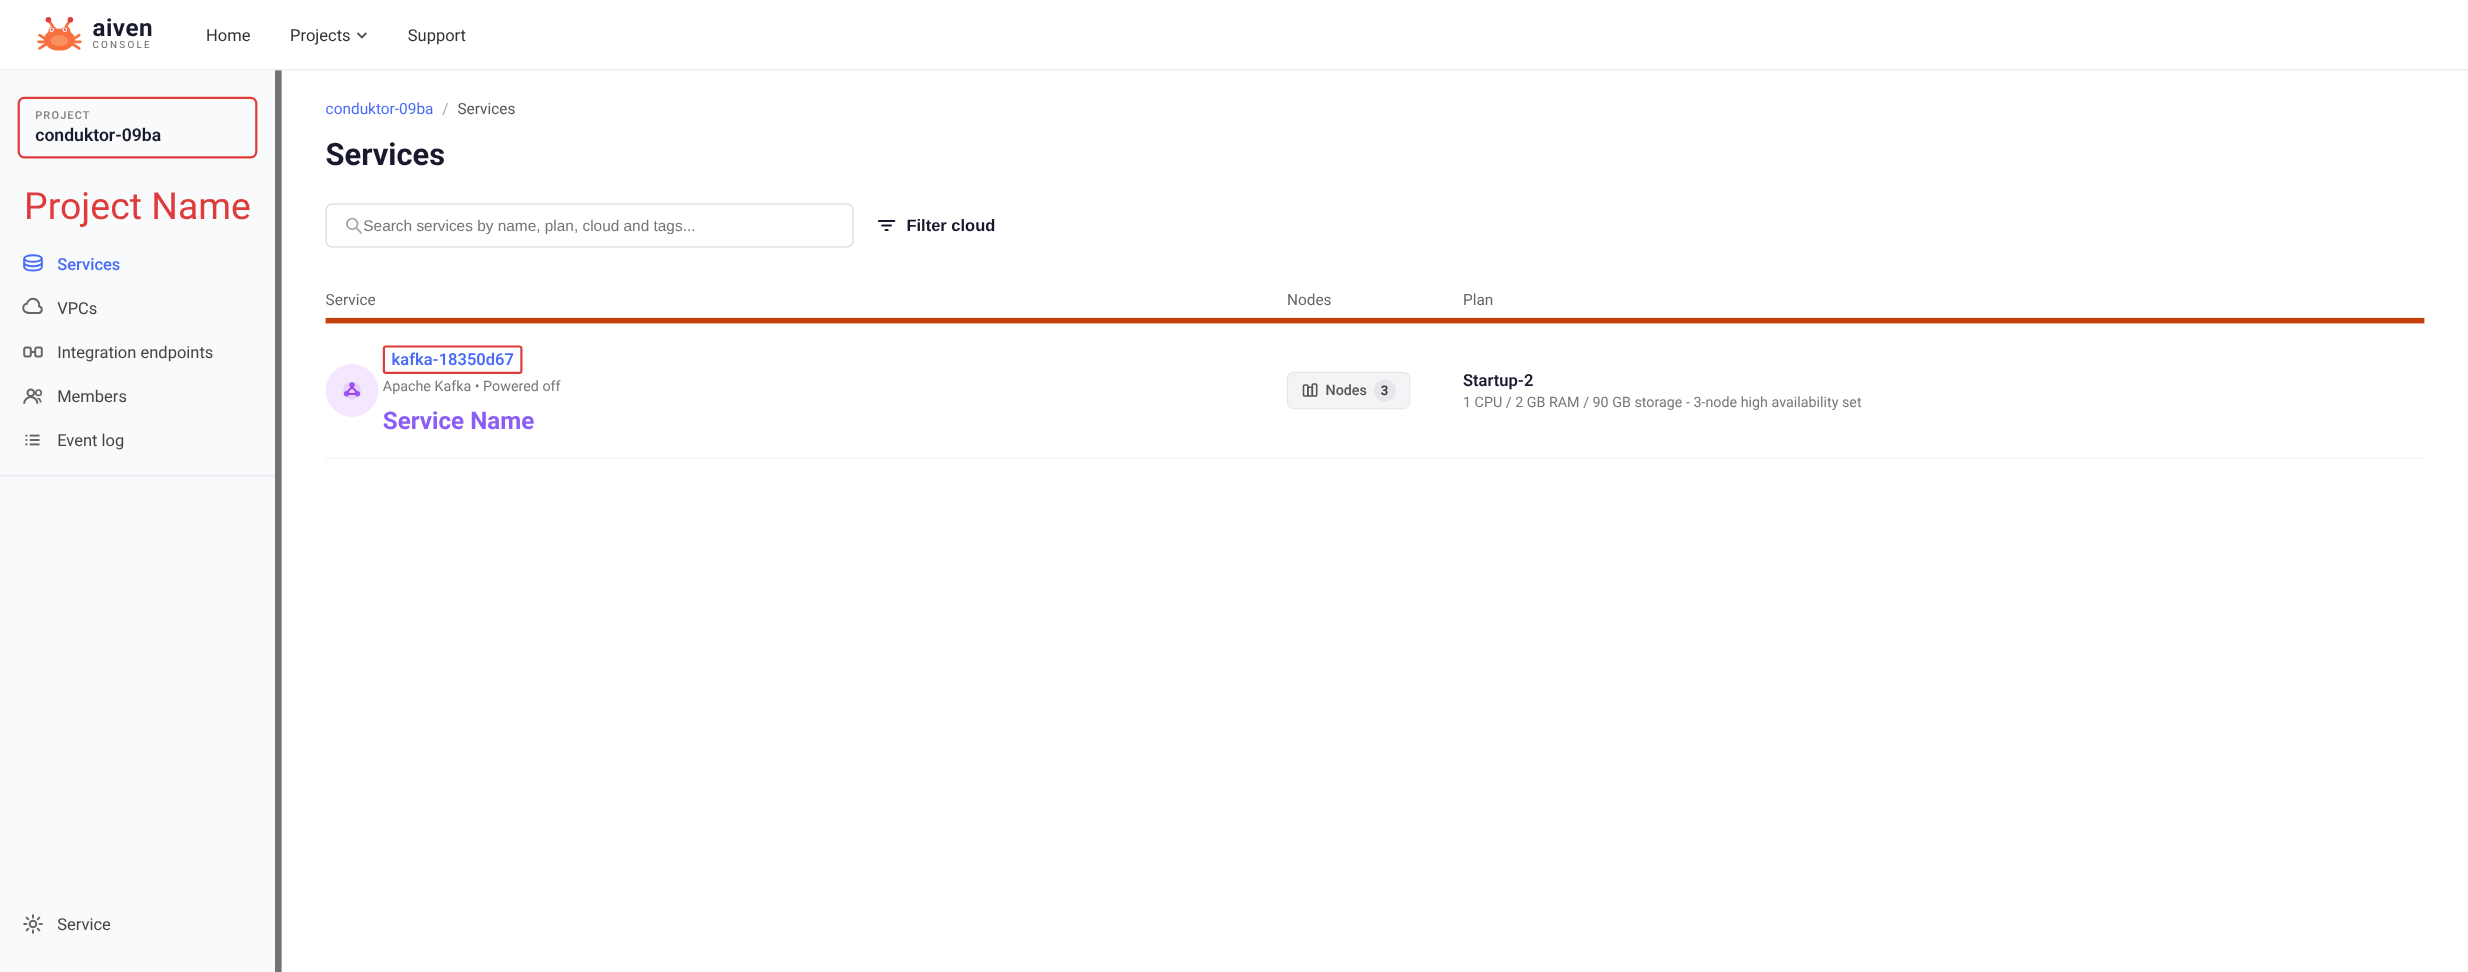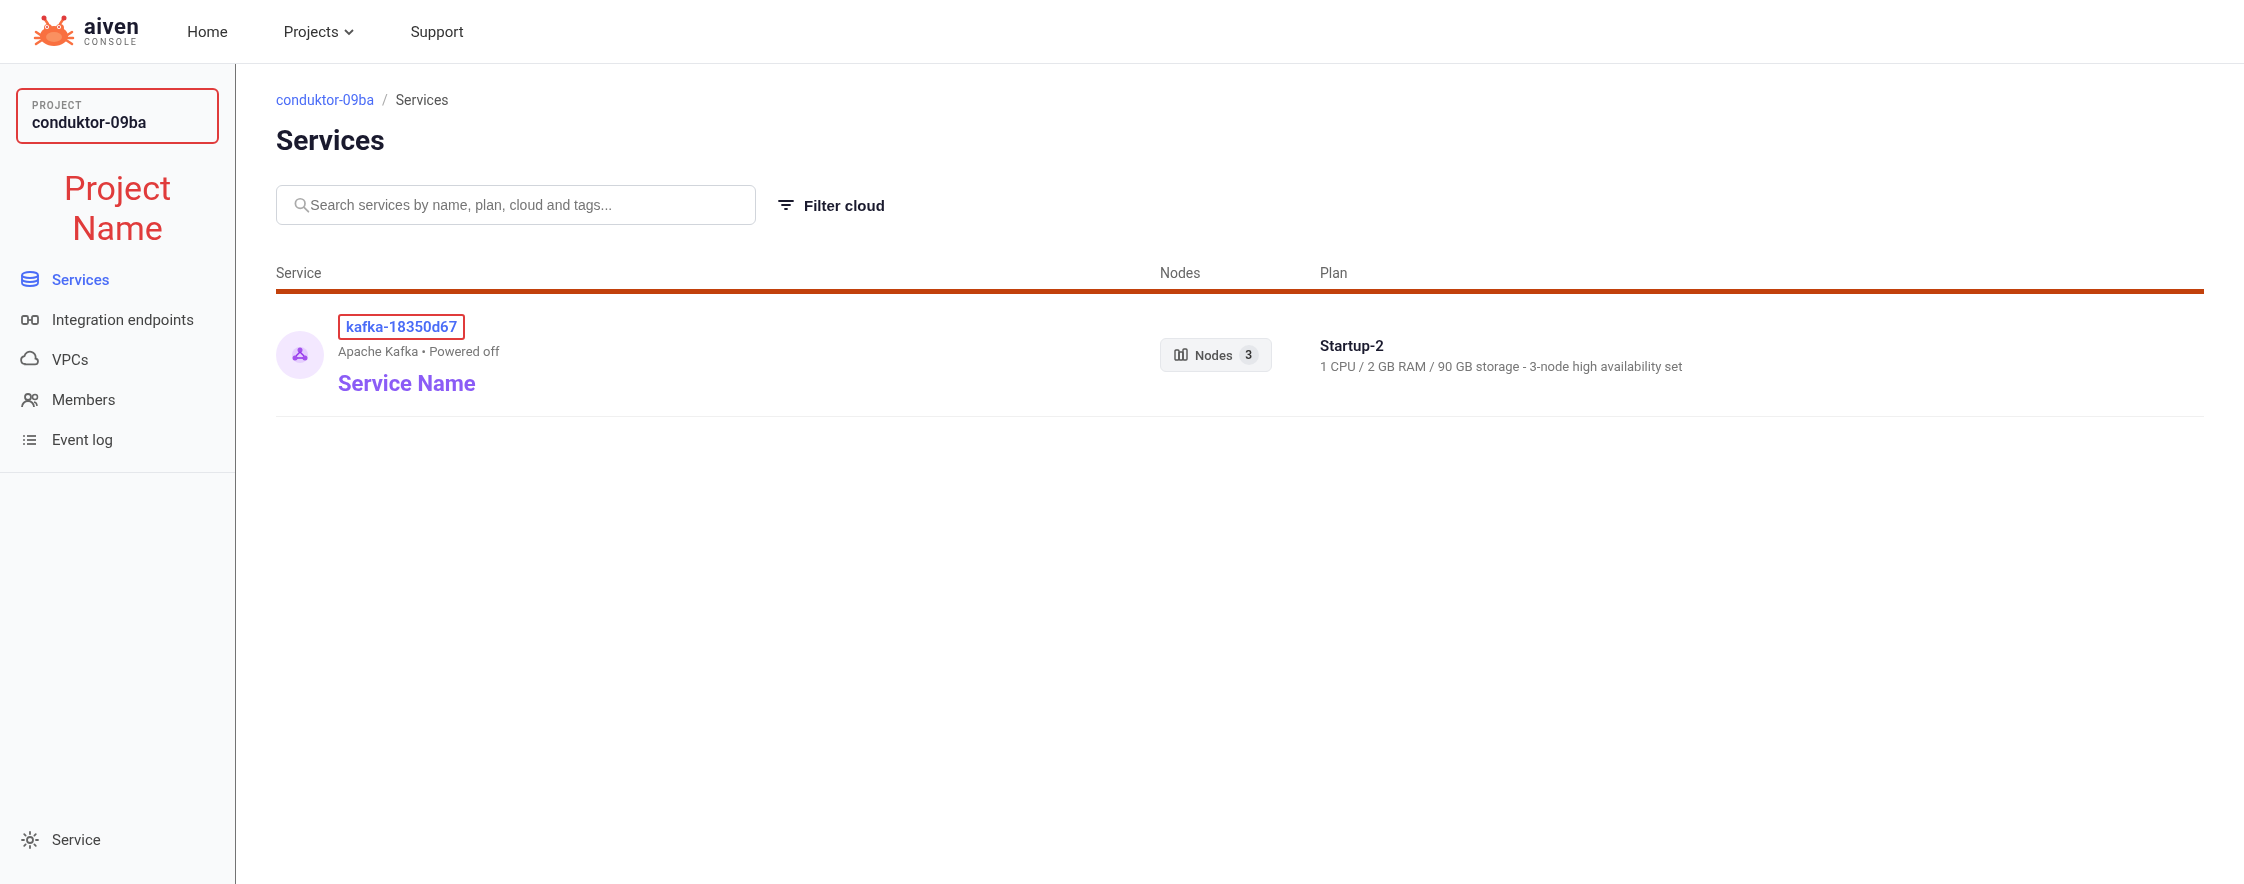--- a/index.html
+++ b/index.html
@@ -33,43 +33,43 @@
     }
     .logo-sub {
       font-size: 9px;
       letter-spacing: 2px;
       color: #666;
       text-transform: uppercase;
     }
     .nav-links {
       display: flex;
       align-items: center;
-      gap: 56px;
+      gap: 36px;
     }
     .nav-link {
       font-size: 15px;
       color: #333;
       text-decoration: none;
       display: flex;
       align-items: center;
       gap: 4px;
       cursor: pointer;
     }
 
     
     .layout {
       display: flex;
       height: calc(100vh - 64px);
     }
 
     
     .sidebar {
-      width: 236px;
+      width: 256px;
       background: #f9fafb;
-      border-right: 1px solid #737373;
+      border-right: 6px solid #737373;
       padding: 24px 0;
       flex-shrink: 0;
       display: flex;
       flex-direction: column;
     }
     .project-box {
       margin: 0 16px 16px 16px;
       border: 2px solid #e03b3b;
       border-radius: 6px;
       padding: 10px 14px;
@@ -211,21 +211,21 @@
     .table-row {
       display: grid;
       grid-template-columns: 1fr 160px 1fr;
       padding: 20px 0;
       border-bottom: 1px solid #f0f0f0;
       align-items: center;
     }
     .service-cell {
       display: flex;
       align-items: center;
-      gap: 14px;
+      gap: 4px;
     }
     .service-icon {
       width: 48px;
       height: 48px;
       border-radius: 50%;
       background: #f3e8ff;
       display: flex;
       align-items: center;
       justify-content: center;
       flex-shrink: 0;
@@ -363,35 +363,35 @@
               <path d="M2 5v4c0 1.66 3.58 3 8 3s8-1.34 8-3V5" fill="none" stroke="#4a6cf7" stroke-width="1.8"></path>
               <path d="M2 9v4c0 1.66 3.58 3 8 3s8-1.34 8-3V9" fill="none" stroke="#4a6cf7" stroke-width="1.8"></path>
             </svg>
         </span>
         <span>Services</span>
       </a>
 
       <a class="sidebar-item">
         <span class="sidebar-icon">
           <svg width="20" height="20" viewBox="0 0 20 20">
+              <path d="M5 14a4 4 0 01-.5-7.95A5.5 5.5 0 0115.5 8.5a3 3 0 01-.5 5.95H5z" fill="none" stroke="#666" stroke-width="1.8"></path>
+            </svg>
+        </span>
+        <span>VPCs</span>
+      </a>
+
+      <a class="sidebar-item">
+        <span class="sidebar-icon">
+          <svg width="20" height="20" viewBox="0 0 20 20">
               <rect x="2" y="6" width="6" height="8" rx="1.5" fill="none" stroke="#666" stroke-width="1.8"></rect>
               <rect x="12" y="6" width="6" height="8" rx="1.5" fill="none" stroke="#666" stroke-width="1.8"></rect>
               <line x1="8" y1="10" x2="12" y2="10" stroke="#666" stroke-width="1.8"></line>
             </svg>
         </span>
         <span>Integration endpoints</span>
-      </a>
-
-      <a class="sidebar-item">
-        <span class="sidebar-icon">
-          <svg width="20" height="20" viewBox="0 0 20 20">
-              <path d="M5 14a4 4 0 01-.5-7.95A5.5 5.5 0 0115.5 8.5a3 3 0 01-.5 5.95H5z" fill="none" stroke="#666" stroke-width="1.8"></path>
-            </svg>
-        </span>
-        <span>VPCs</span>
       </a>
 
       <a class="sidebar-item">
         <span class="sidebar-icon">
           <svg width="20" height="20" viewBox="0 0 20 20">
               <circle cx="8" cy="7" r="3" fill="none" stroke="#666" stroke-width="1.8"></circle>
               <path d="M2 17c0-3.31 2.69-6 6-6s6 2.69 6 6" fill="none" stroke="#666" stroke-width="1.8"></path>
               <circle cx="15" cy="7" r="2.5" fill="none" stroke="#666" stroke-width="1.5"></circle>
               <path d="M14 12c1.5.3 3 1.5 3 4" fill="none" stroke="#666" stroke-width="1.5"></path>
             </svg>

